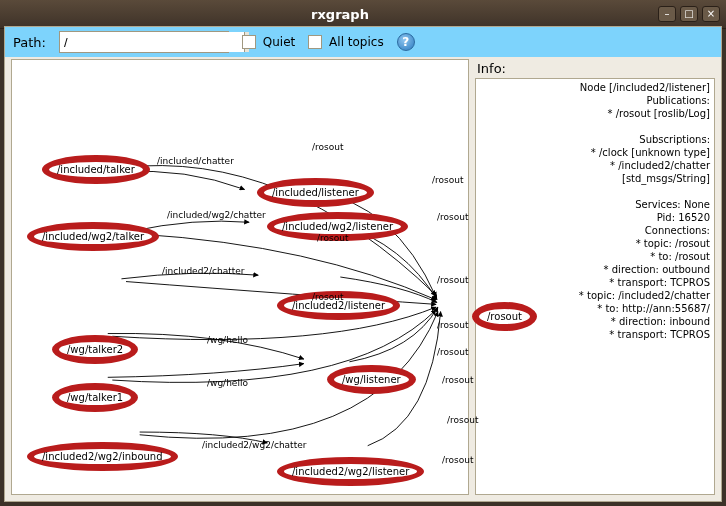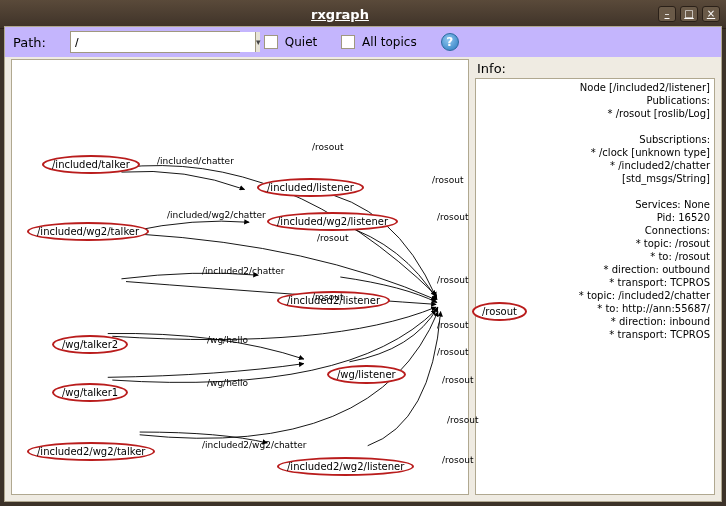--- a/index.html
+++ b/index.html
@@ -12,21 +12,20 @@
     overflow: hidden;
   }
   .titlebar {
     height: 26px;
     background: linear-gradient(#5a4a3a, #3e3228);
     color: #fff;
     display: flex;
     align-items: center;
     padding: 14px 6px;
     border-bottom: 1px solid #2a2018;
-    text-decoration: underline;
   }
   .titlebar .spacer-left { width: 16px; }
   .titlebar .title {
     flex: 1;
     text-align: center;
     font-weight: bold;
     font-size: 13px;
   }
   .winbtns { display: flex; gap: 4px; }
   .winbtn {
@@ -43,22 +42,22 @@
     background: #efebe2;
     border: 1px solid #b0a890;
     display: flex;
     flex-direction: column;
   }
   .toolbar {
     height: 30px;
     padding: 4px 8px;
     display: flex;
     align-items: center;
-    gap: 24px;
-    background: #c4b5fd;
+    gap: 13px;
+    background: #7dd3fc;
   }
   .toolbar label { font-size: 13px; }
   .path-combo {
     display: flex;
     width: 170px;
     height: 22px;
     background: #fff;
     border: 1px solid #a09880;
   }
   .path-input {
@@ -112,21 +111,21 @@
     font-size: 10px;
     line-height: 1.3;
     padding: 2px 4px;
     white-space: pre;
     overflow: hidden;
     text-align: right;
   }
   
   .gnode {
     position: absolute;
-    border: 2px solid #b91c1c;
+    border: 7px solid #b91c1c;
     border-radius: 50%;
     background: #fff;
     font-size: 10px;
     padding: 2px 8px;
     white-space: nowrap;
     text-align: center;
   }
   .gedge-label {
     position: absolute;
     font-size: 9px;
@@ -210,27 +209,27 @@
       </svg>
 
       <div class="gnode" style="left:30px; top:95px;">/included/talker</div>
       <div class="gnode" style="left:245px; top:118px;">/included/listener</div>
       <div class="gnode" style="left:15px; top:162px;">/included/wg2/talker</div>
       <div class="gnode" style="left:255px; top:152px;">/included/wg2/listener</div>
       <div class="gnode" style="left:265px; top:204px;margin-top:27px;">/included2/listener</div>
       <div class="gnode" style="left:40px; top:275px;text-align:right;">/wg/talker2</div>
       <div class="gnode" style="left:40px; top:323px;">/wg/talker1</div>
       <div class="gnode" style="left:315px; top:305px;">/wg/listener</div>
-      <div class="gnode" style="left:15px; top:382px;">/included2/wg2/talker</div>
+      <div class="gnode" style="left:15px; top:382px;">/included2/wg2/inbound</div>
       <div class="gnode" style="left:265px; top:397px;">/included2/wg2/listener</div>
       <div class="gnode" style="left:460px; top:242px;">/rosout</div>
 
       <div class="gedge-label" style="left:145px; top:96px;">/included/chatter</div>
       <div class="gedge-label" style="left:155px; top:150px;">/included/wg2/chatter</div>
-      <div class="gedge-label" style="left:150px; top:206px;margin-left:40px;">/included2/chatter</div>
+      <div class="gedge-label" style="left:150px; top:206px;">/included2/chatter</div>
       <div class="gedge-label" style="left:195px; top:275px;">/wg/hello</div>
       <div class="gedge-label" style="left:195px; top:318px;">/wg/hello</div>
       <div class="gedge-label" style="left:190px; top:380px;">/included2/wg2/chatter</div>
 
       <div class="gedge-label" style="left:300px; top:82px;">/rosout</div>
       <div class="gedge-label" style="left:420px; top:115px;">/rosout</div>
       <div class="gedge-label" style="left:305px; top:173px;">/rosout</div>
       <div class="gedge-label" style="left:425px; top:152px;">/rosout</div>
       <div class="gedge-label" style="left:300px; top:232px;">/rosout</div>
       <div class="gedge-label" style="left:425px; top:215px;">/rosout</div>

